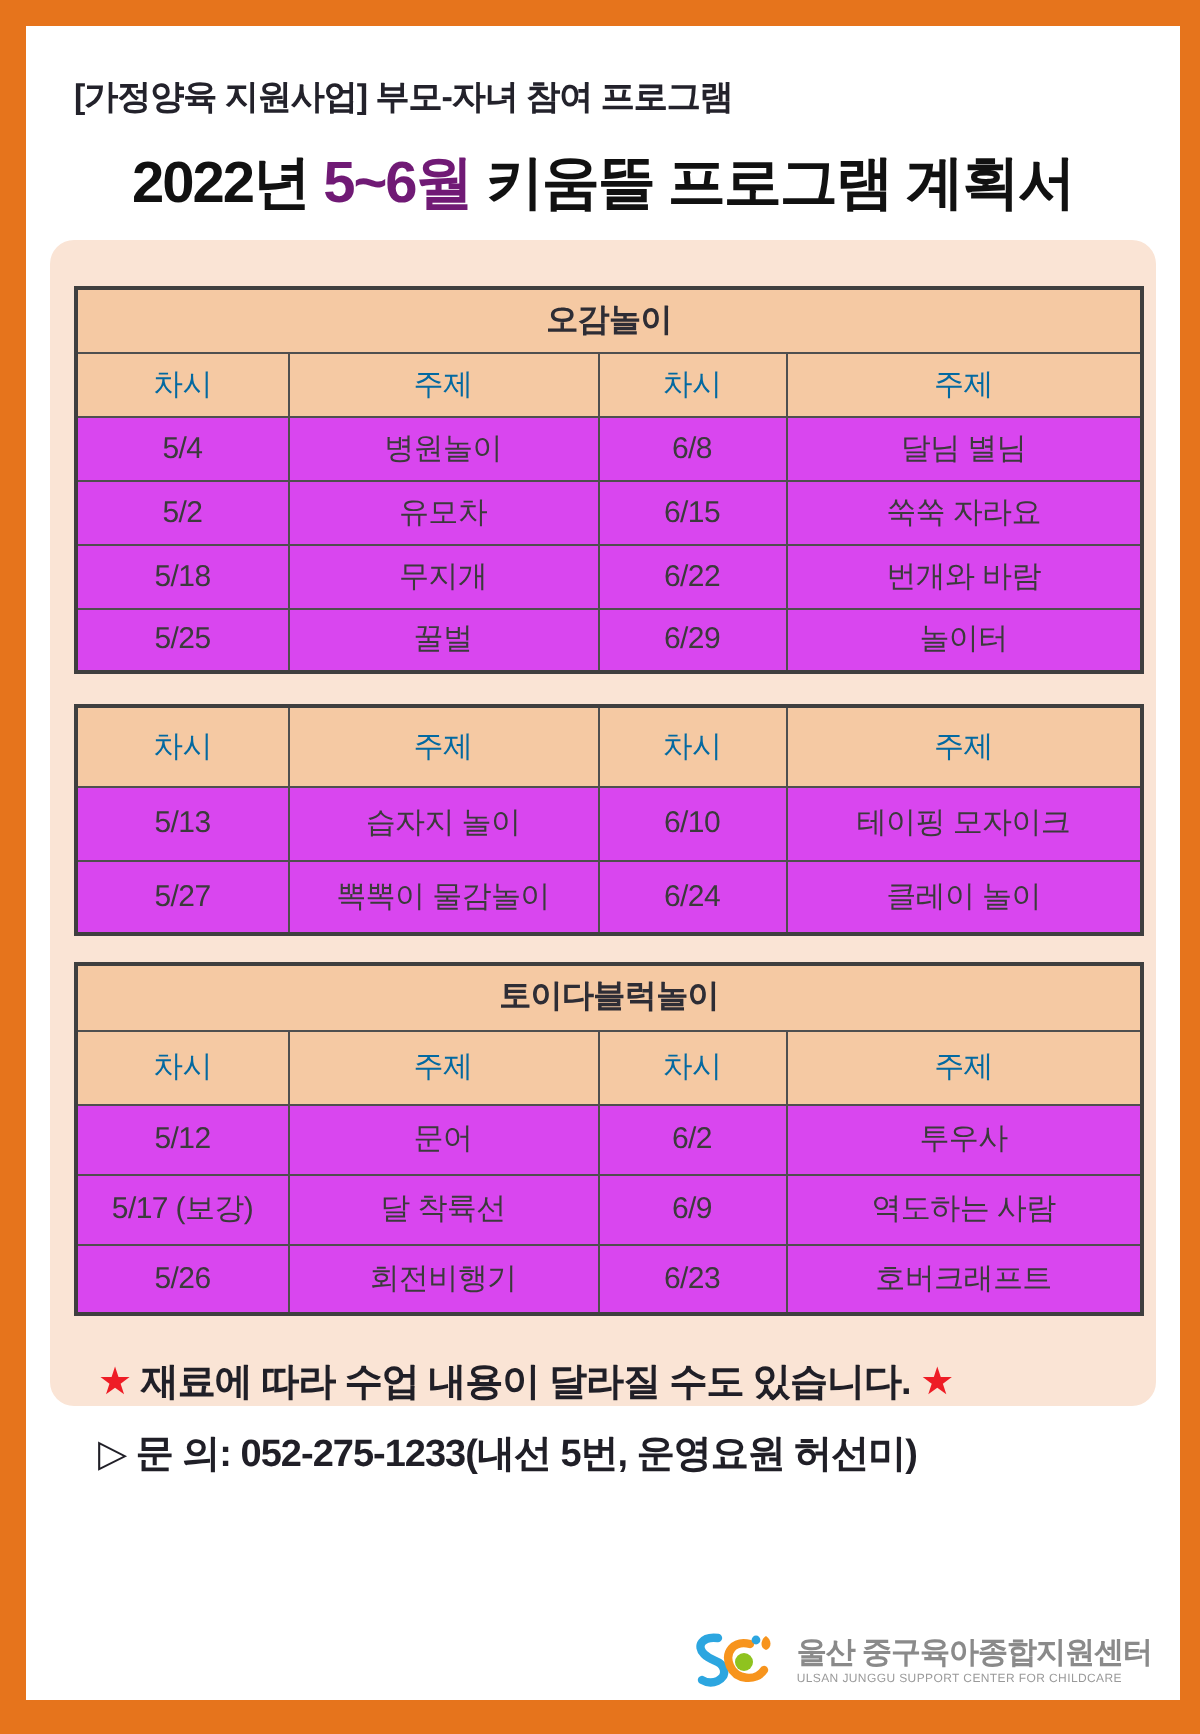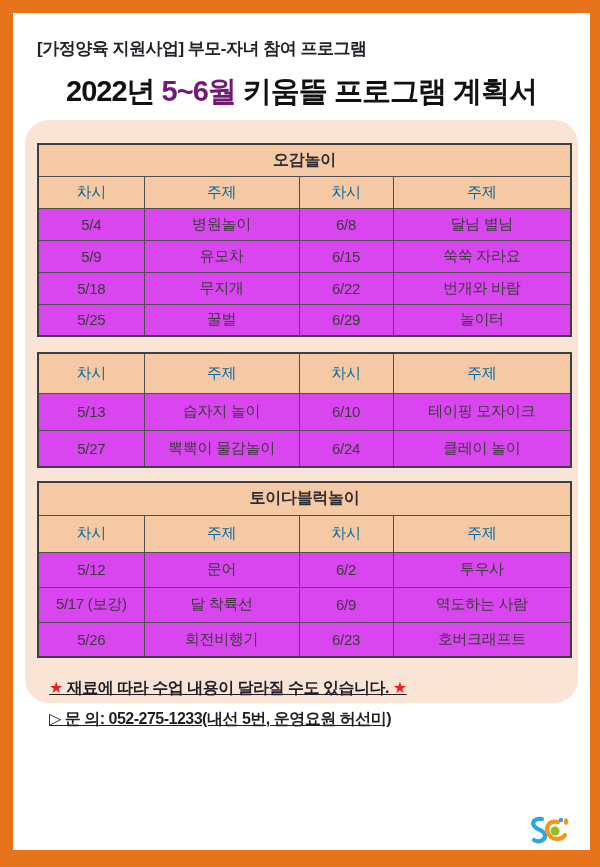--- a/index.html
+++ b/index.html
@@ -21,21 +21,21 @@
     letter-spacing:-0.5px;
   }
   .main-title{
     margin-top:12px;text-align:center;font-size:29px;font-weight:bold;
     color:#111111;letter-spacing:-1px;
   }
   .main-title .hl{color:#701a75;}
   
   .panel{
     position:absolute;left:12px;top:107px;width:553px;height:583px;
-    background:#FAE4D5;border-radius:24px;box-sizing:border-box;
+    background:#FAE4D5;border-radius:12px;box-sizing:border-box;
     padding:23px 0 0 12px;
   }
   table.sched{
     border-collapse:collapse;table-layout:fixed;width:533px;
     font-size:15px;color:#3b3b3b;
   }
   table.sched td{
     border:1px solid #4f4f4f;text-align:center;vertical-align:middle;
     padding:0;letter-spacing:-0.3px;
   }
@@ -48,21 +48,21 @@
   .tbl-0 tr{height:32px;}
   .tbl-1 .title-row{height:31px;}
   .tbl-1 .head-row{height:40px;}
   .tbl-1 .data-row{height:37px;}
   .tbl-2 .title-row{height:33px;}
   .tbl-2 .head-row{height:37px;}
   .tbl-2 .data-row{height:35px;}
   .tbl-0{margin-bottom:15px;}
   .tbl-1{margin-bottom:13px;}
   
-  .notes{margin:20px 0 13px 12px;font-size:16px;font-weight:bold;color:#201f27;letter-spacing:-0.5px;text-decoration:underline;}
+  .notes{margin:20px 0 13px 12px;font-size:19px;font-weight:bold;color:#201f27;letter-spacing:-0.5px;}
   .note-line{margin-bottom:10px;}
   .star{color:#EE1C25;}
   .tri{font-weight:normal;}
   
   .footer-logo{
     position:absolute;right:14px;bottom:2px;height:36px;
     display:flex;align-items:center;gap:5px;
   }
   .logo-mark{width:48px;height:32px;flex:0 0 auto;}
   .logo-text{display:flex;flex-direction:column;align-items:flex-start;}
@@ -100,21 +100,21 @@
               <td class="head-cell">차시</td>
               <td class="head-cell">주제</td>
             </tr>
             <tr class="data-row">
               <td>5/4</td>
               <td>병원놀이</td>
               <td>6/8</td>
               <td>달님 별님</td>
             </tr>
             <tr class="data-row">
-              <td>5/9</td>
+              <td>5/2</td>
               <td>유모차</td>
               <td>6/15</td>
               <td>쑥쑥 자라요</td>
             </tr>
             <tr class="data-row">
               <td>5/18</td>
               <td>무지개</td>
               <td>6/22</td>
               <td>번개와 바람</td>
             </tr>
@@ -208,15 +208,19 @@
   </div>
 
   <div class="footer-logo">
     <svg class="logo-mark" viewBox="0 0 48 32" xmlns="http://www.w3.org/2000/svg">
       <path d="M14,5 C6,4 3,9 7,13 C11,17 16,16 17,21 C18,26 11,29 6,26" fill="none" stroke="#2CA6E0" stroke-width="4.2" stroke-linecap="round"></path>
       <path d="M30,8 C22,6 17,12 20,19 C23,26 33,27 37,21" fill="none" stroke="#F7941D" stroke-width="4.2" stroke-linecap="round"></path>
       <circle cx="27" cy="17" r="4.5" fill="#8FC31F"></circle>
       <path d="M38,4 C41,6 41,10 38,11 C35,10 35,6 38,4 Z" fill="#F7941D"></path>
       <circle cx="33" cy="6" r="2.2" fill="#2CA6E0"></circle>
     </svg>
+    <div class="logo-text">
+      <div class="logo-ko">울산 중구육아종합지원센터</div>
+      <div class="logo-en">ULSAN JUNGGU SUPPORT CENTER FOR CHILDCARE</div>
+    </div>
   </div>
 
 </div>
 
 </body></html>

